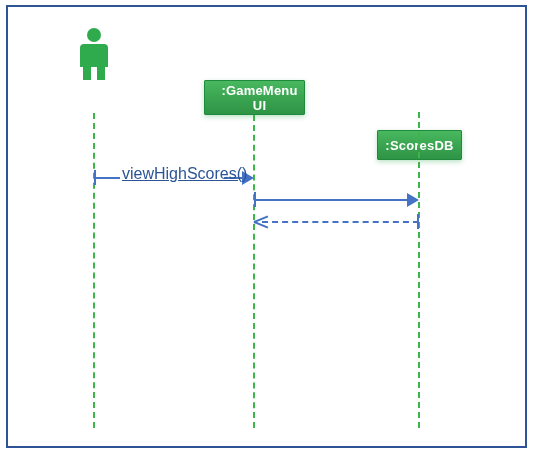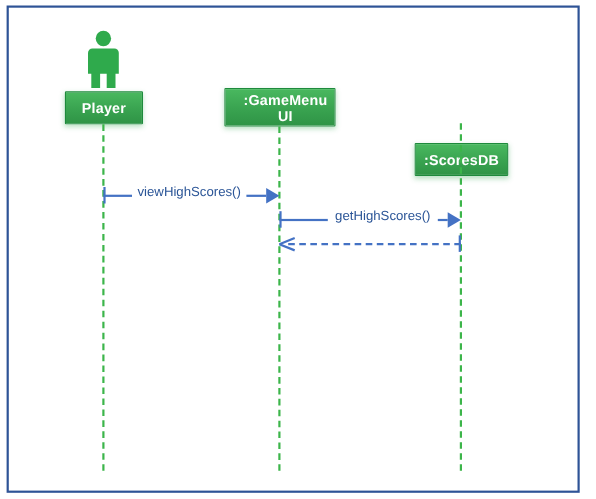--- a/index.html
+++ b/index.html
@@ -145,48 +145,46 @@
   .msg .tick {
     position: absolute;
     top: 3px;
     width: 0;
     height: 15px;
     border-left: 2px solid #4472c4;
   }
   .msg .label {
     position: absolute;
     top: 0px;
-    font-size: 12px;
+    font-size: 16px;
     color: #2b5597;
     background: #ffffff;
     padding: 0 2px;
     white-space: nowrap;
     line-height: 14px;
     text-align: center;
+    text-decoration: underline;
   }
   .msg .label.dash {
     color: #2b5597;
   }
 </style>
 </head>
 <body>
 
 <div id="canvas">
   <div id="frame">
 
     <div class="actor" style="left:67px; top:21px;">
       <div class="head"></div>
       <div class="body"></div>
       <div class="leg-l"></div>
       <div class="leg-r"></div>
     </div>
 
-    <div class="obj-box" style="left:51px; top:76px; width:71px; height:30px;">
-      <span class="label">Player</span>
-    </div>
 
     <div class="obj-box" style="left:196px; top:73px; width:101px; height:35px;padding-left:13px;">
       <span class="label">:GameMenu
 UI</span>
     </div>
 
     <div class="obj-box" style="left:369px; top:75px; width:85px; height:30px;margin-top:48px;">
       <span class="label">:ScoresDB</span>
     </div>
 
@@ -198,21 +196,20 @@
       <div class="tick" style="left:0px;"></div>
       <div class="line" style="width:148px;"></div>
       <div class="arrow-solid-r" style="left:148px;"></div>
       <div class="label" style="left:26px; width:100px;">viewHighScores()</div>
     </div>
 
     <div class="msg" style="left:246px; top:182px; width:166px;">
       <div class="tick" style="left:0px;"></div>
       <div class="line" style="width:153px;"></div>
       <div class="arrow-solid-r" style="left:153px;"></div>
-      <div class="label" style="left:44px; width:96px;">getHighScores()</div>
     </div>
 
     <div class="msg" style="left:246px; top:204px; width:166px;">
       <div class="arrow-open-l" style="left:0px;">
         <i class="up"></i>
         <i class="dn"></i>
       </div>
       <div class="line dashed" style="left:8px; width:157px;"></div>
       <div class="tick" style="left:163px;"></div>
     </div>

